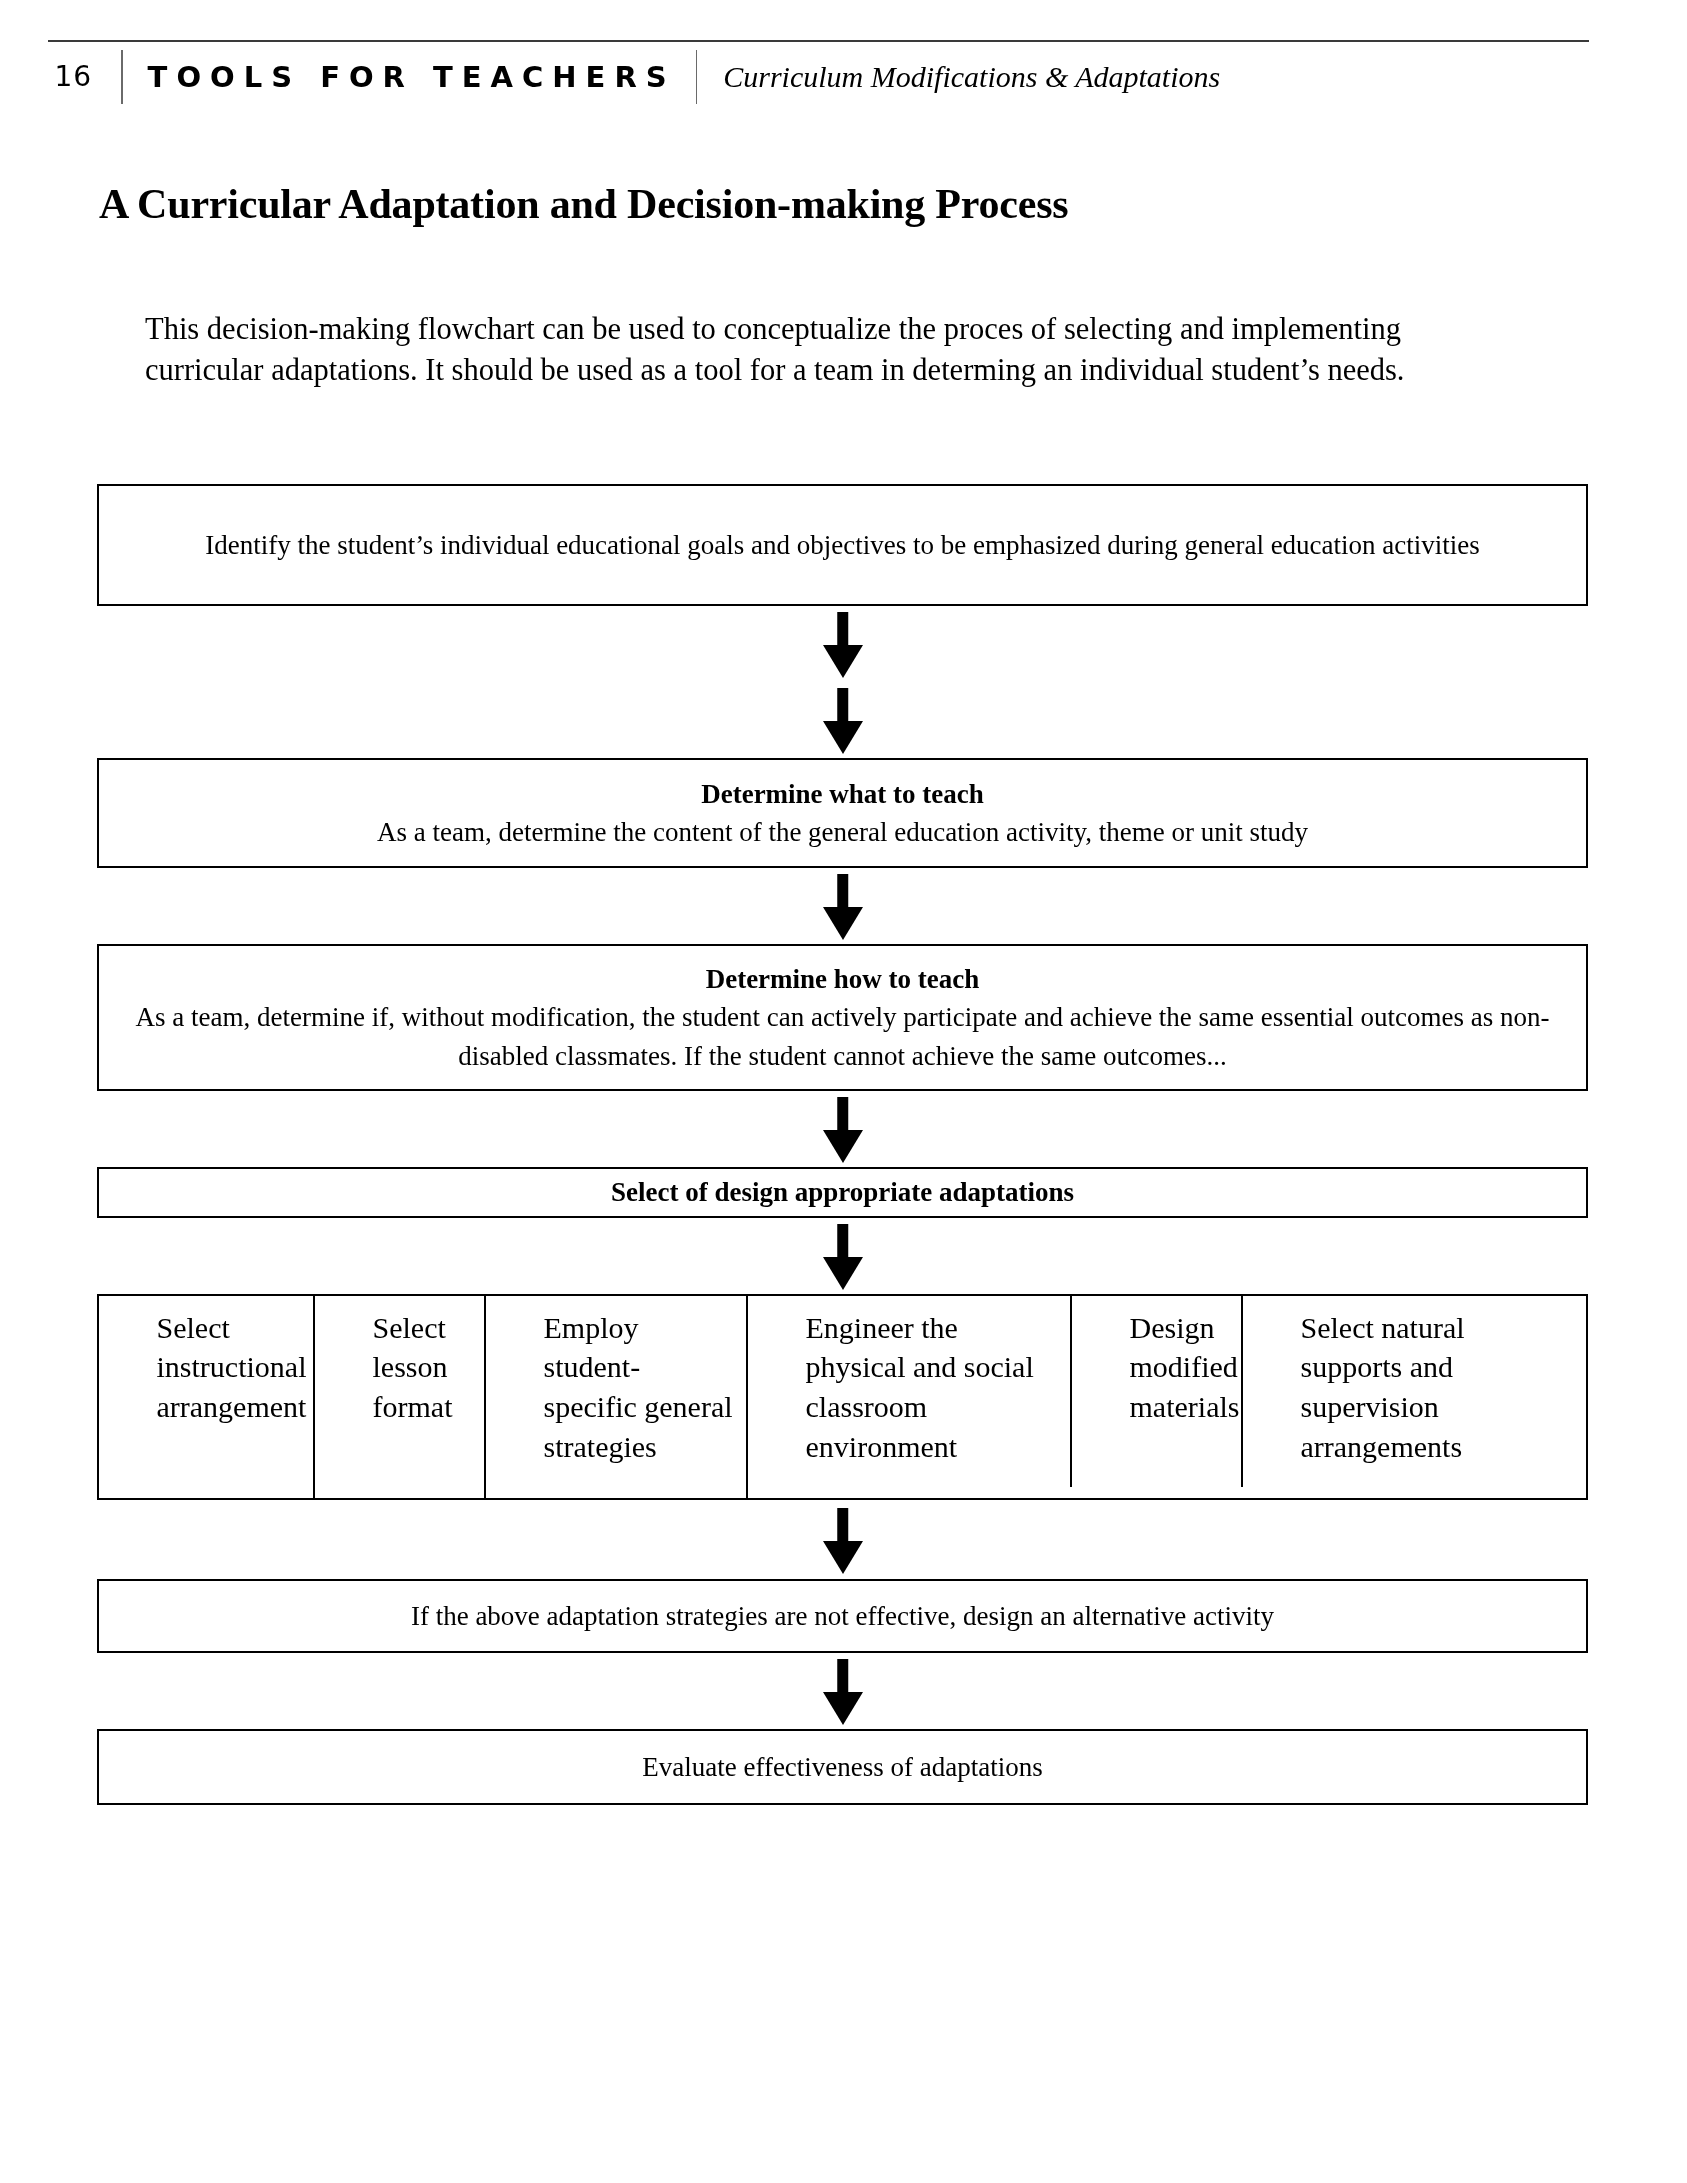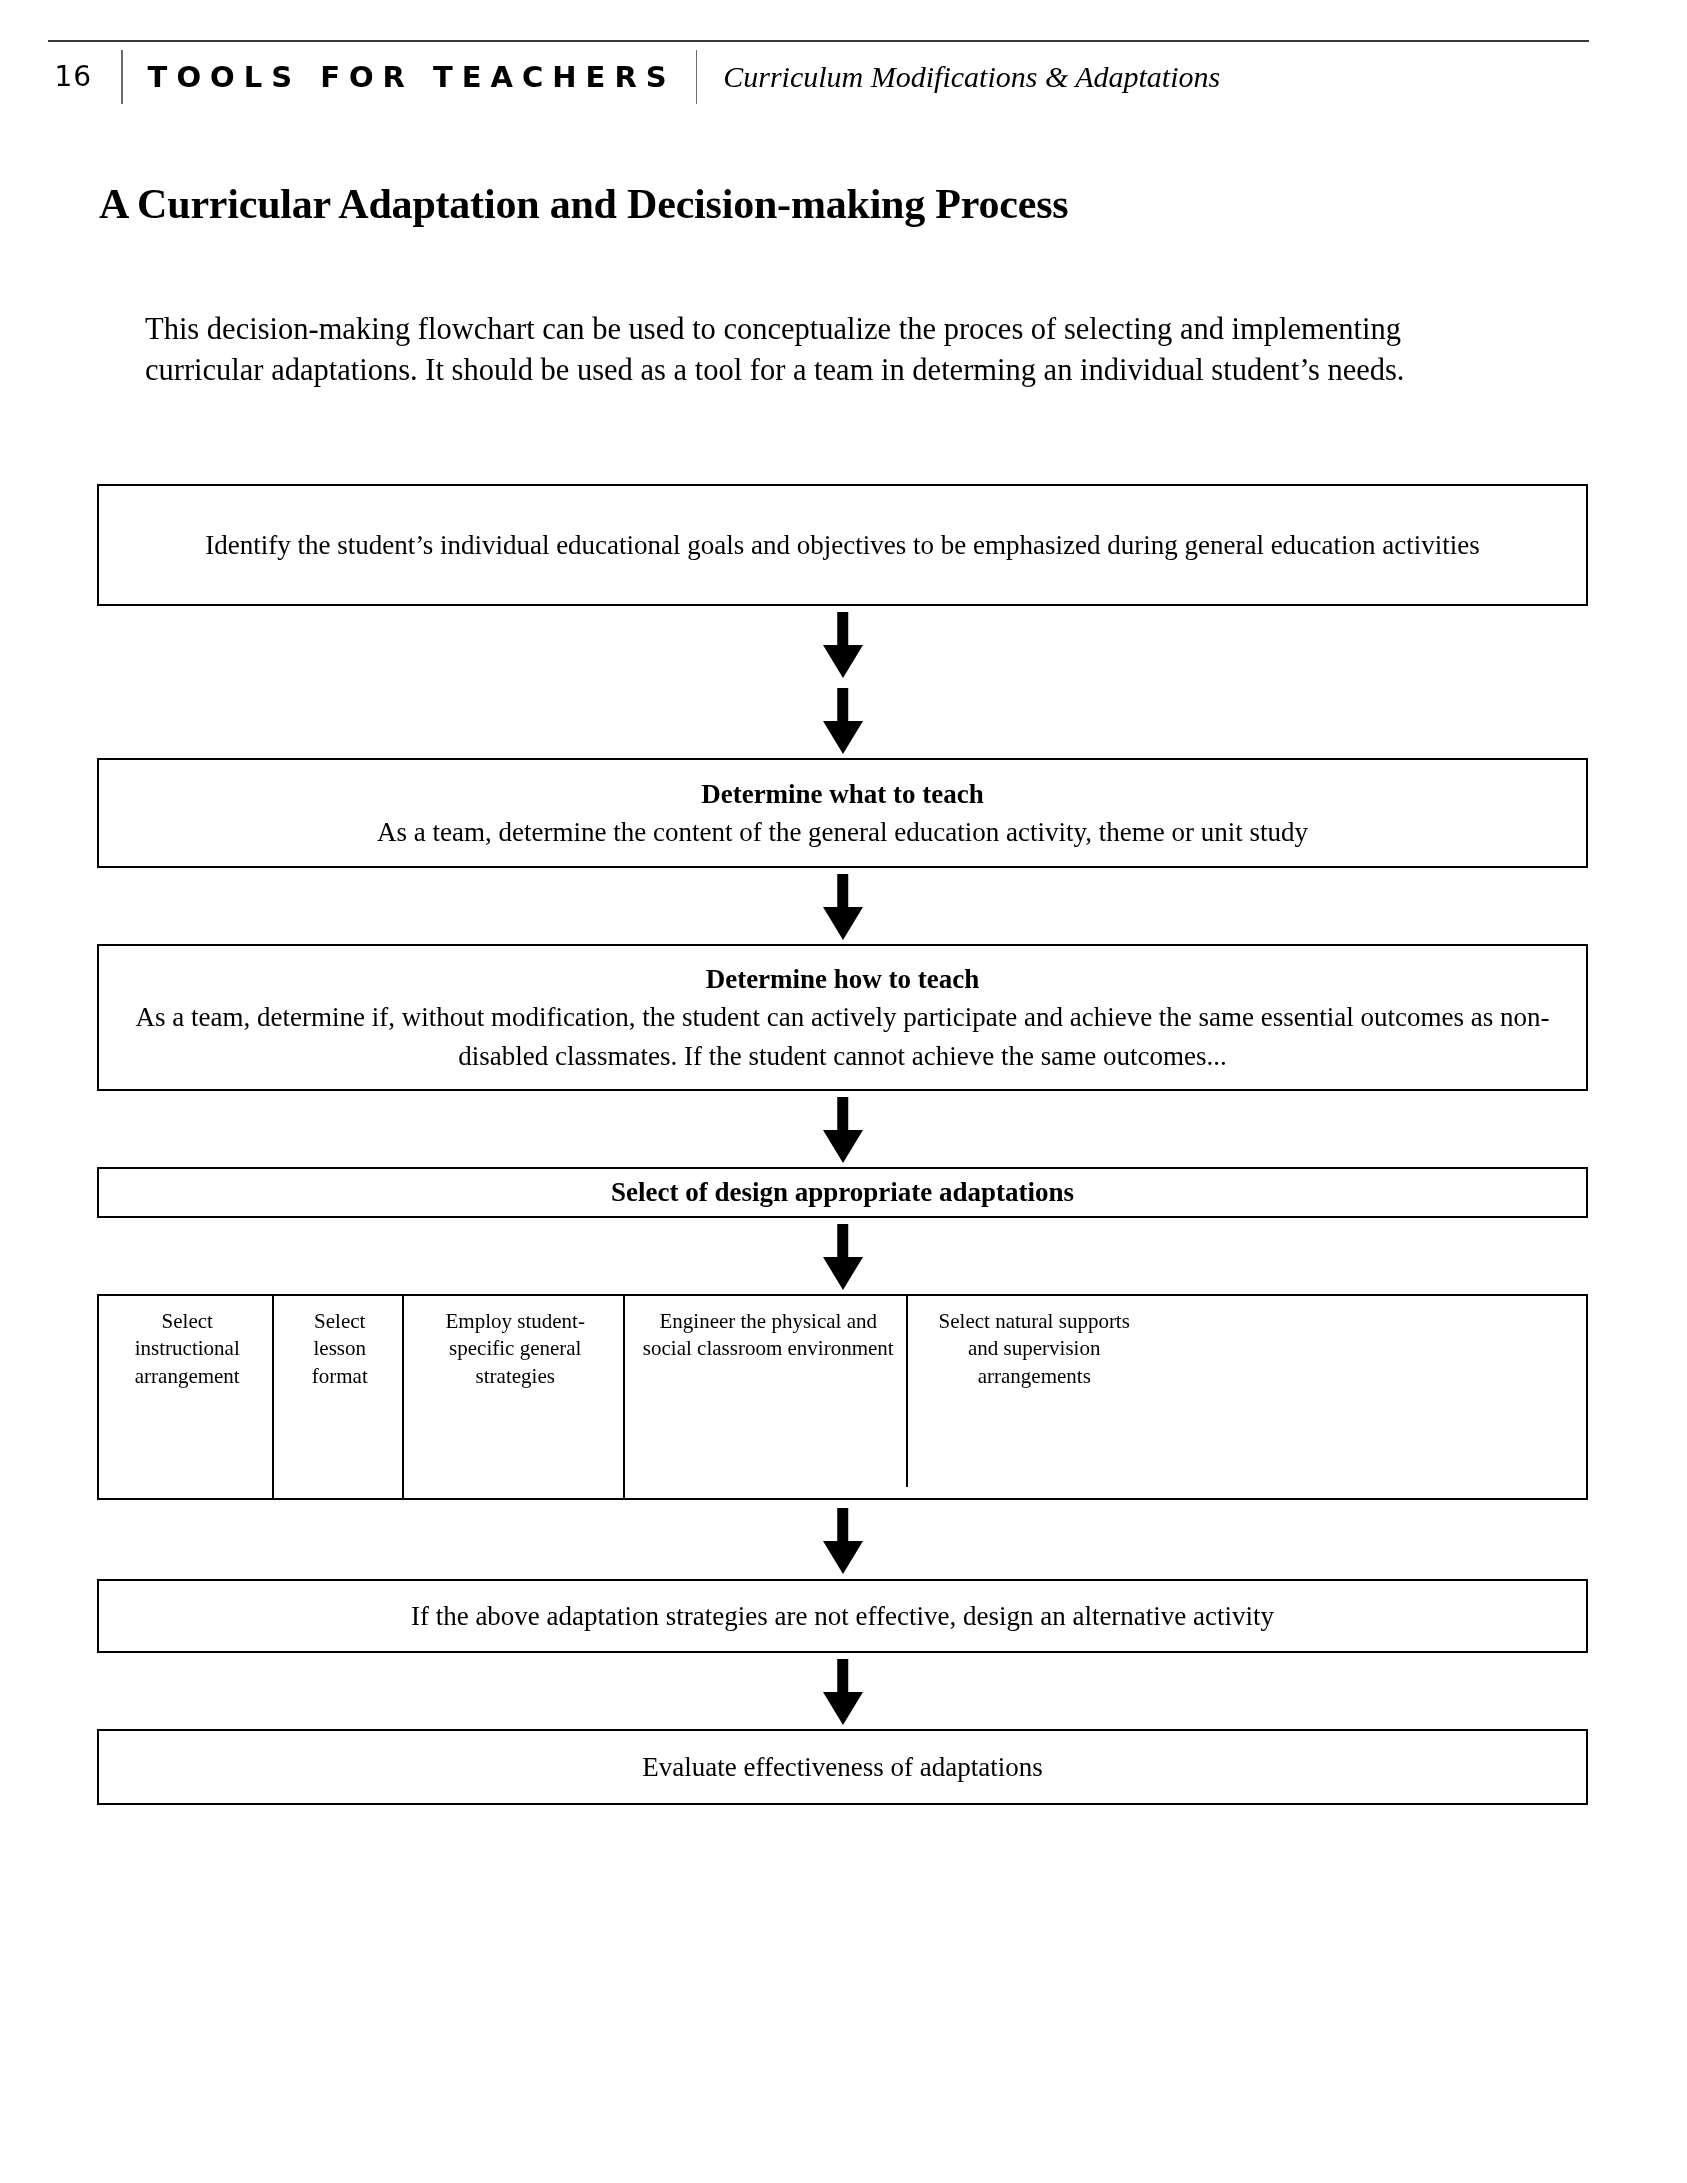--- a/index.html
+++ b/index.html
@@ -172,25 +172,26 @@
   .cols {
     border: 2.5px solid #000;
     background: #fff;
     display: flex;
     height: 206px;
     width: 100%;
   }
 
   .col {
     padding: 11.5px 13px 6.6px 16.5px;
-    font-size: 21px;
+    font-size: 30px;
     line-height: 1.33;
     border-right: 2.5px solid #000;
-    text-align: center;
+    text-align: left;
     overflow: hidden;
+    margin-left: 41px;
   }
   .col:last-child { border-right: none; }
 
   .col.w1 { width: 175px; }
   .col.w2 { width: 130px; }
   .col.w3 { width: 221px; }
   .col.w4 { width: 177px; }
   .col.w5 { width: 283px; }
   .col.w6 { width: 130px; }
   .col.w7 { width: 249px; }
@@ -277,20 +278,21 @@
       <div class="shaft"></div>
       <div class="head"></div>
     </div>
   </div>
 
   <div class="cols">
     <div class="col w1">Select instructional arrangement</div>
     <div class="col w2">Select lesson format</div>
     <div class="col w3">Employ student-specific general strategies</div>
     <div class="col w5 short-rule">Engineer the physical and social classroom environment</div>
+    <div class="col w6 short-rule">Design modified materials</div>
     <div class="col w7">Select natural supports and supervision arrangements</div>
   </div>
 
   <div class="arrow-wrap gap-b">
     <div class="arrow">
       <div class="shaft"></div>
       <div class="head"></div>
     </div>
   </div>
 

